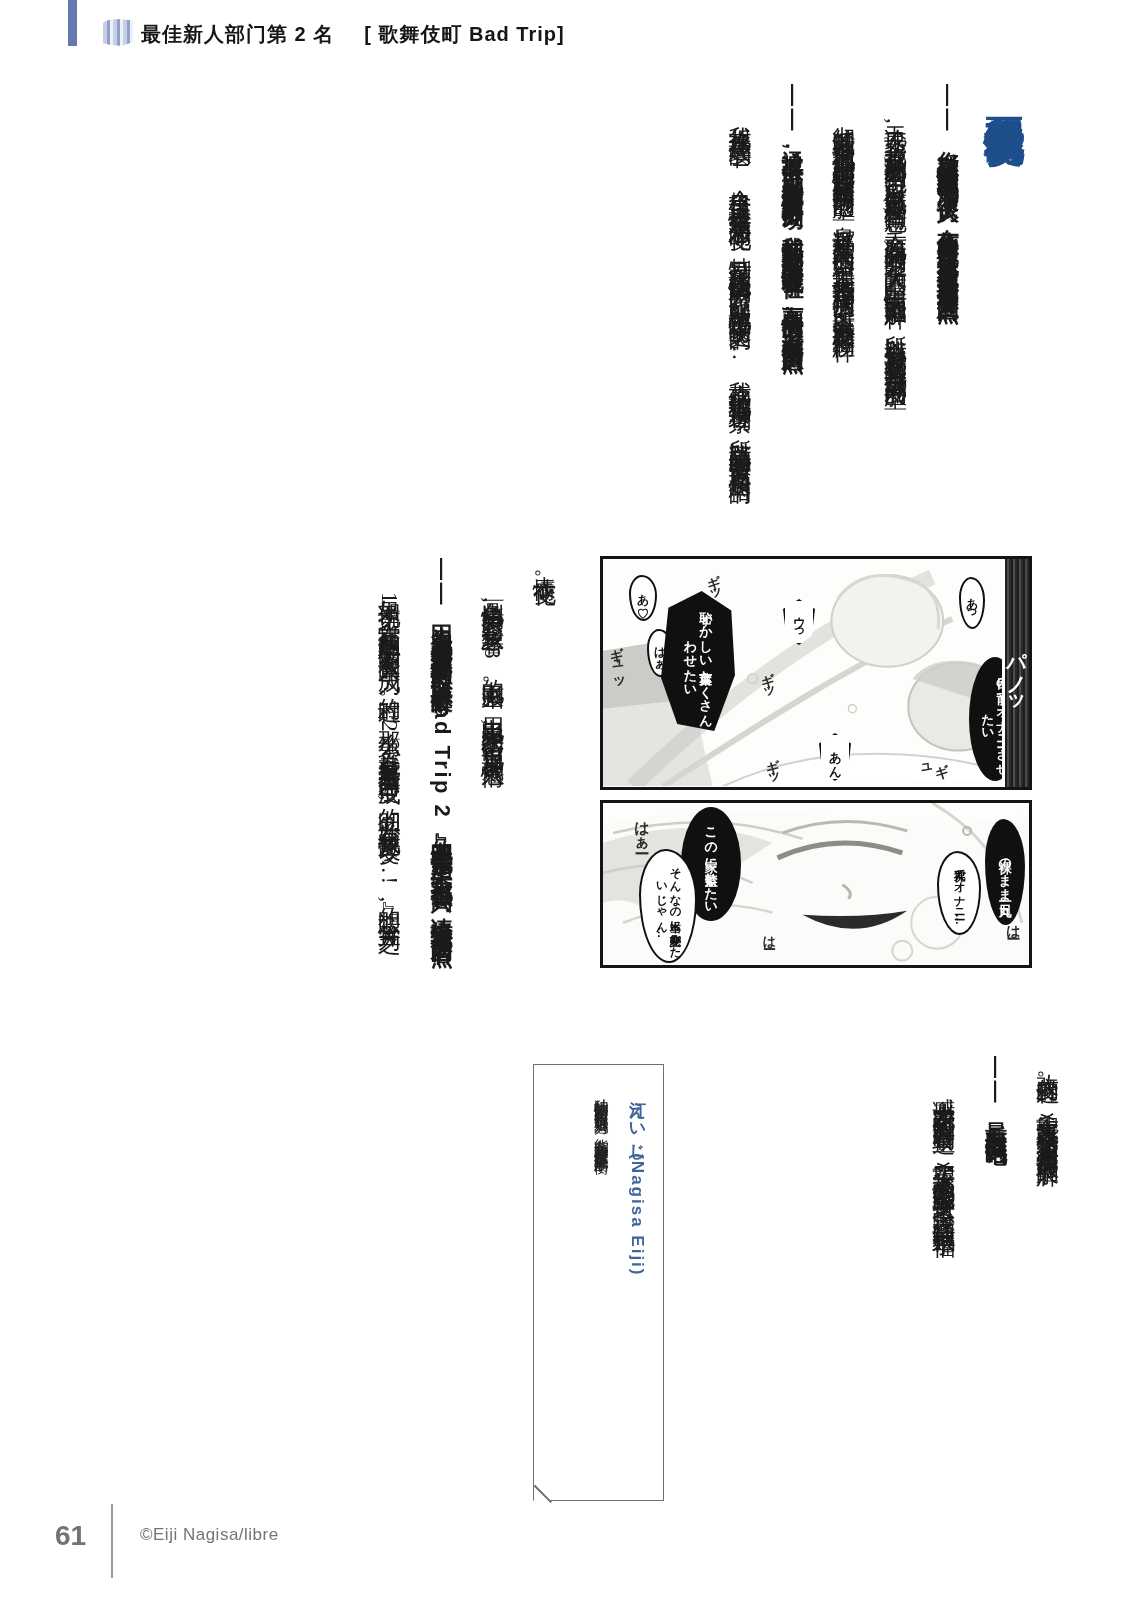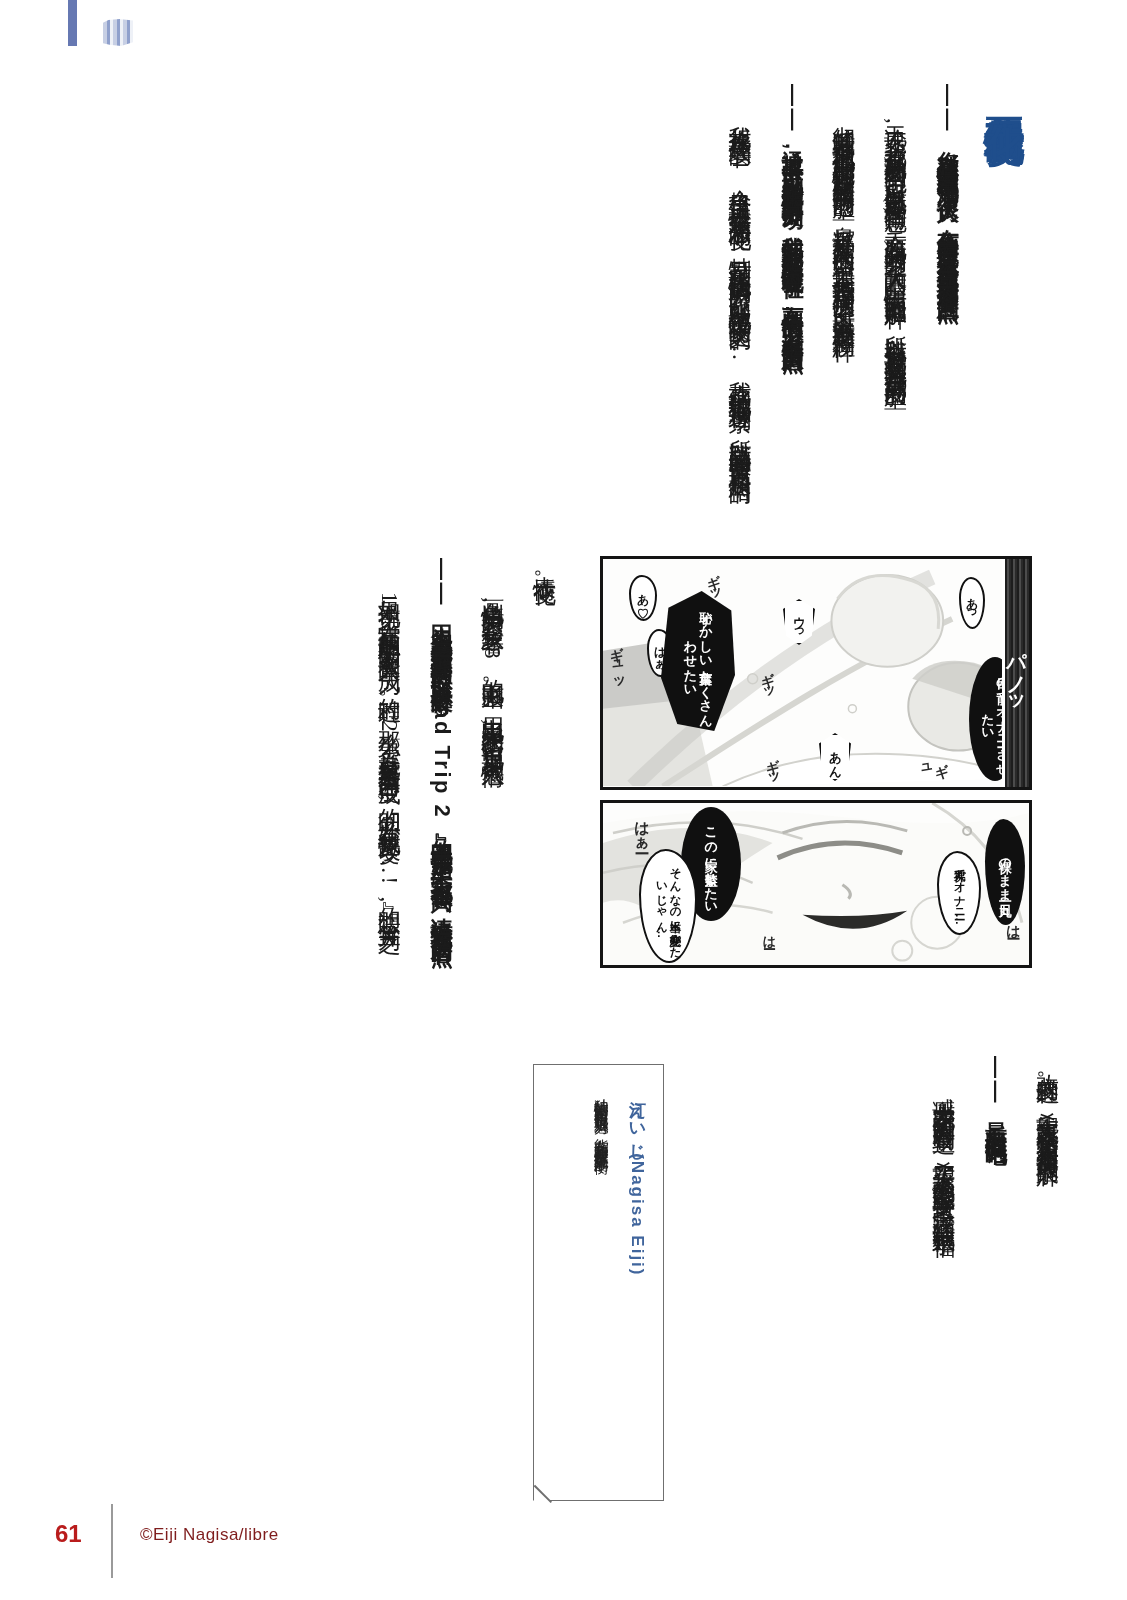--- a/index.html
+++ b/index.html
@@ -64,31 +64,35 @@
                border-color:transparent transparent #fff transparent; }
   #authorbox::after { content:""; position:absolute; left:-3px; bottom:6px; width:24px; height:1.5px;
                background:#6f6f6f; transform:rotate(45deg); }
   .author-inner { position:absolute; top:22px; bottom:22px; left:12px; right:14px;
                   writing-mode:vertical-rl; text-orientation:mixed; }
   .author-name { color:#40659c; font-size:17px; font-weight:600; line-height:1.4;
                  letter-spacing:2px; margin-block:0 12px; }
   .author-bio  { font-size:14.5px; line-height:1.75; letter-spacing:1.5px; color:#222; }
 
   
-  .pagenum { position:absolute; left:55px; top:1520px; font-size:24px; font-weight:600; color:#b91c1c; }
+  .pagenum { position:absolute; left:55px; top:1520px; font-size:28px; font-weight:600; color:#737373; }
   .footer-div { position:absolute; left:111px; top:1504px; width:2px; height:74px; background:#9a9a9a; }
-  .copyright { position:absolute; left:140px; top:1525px; font-size:17px; letter-spacing:.5px; color:#7f1d1d; }
+  .copyright { position:absolute; left:140px; top:1525px; font-size:17px; letter-spacing:.5px; color:#737373; }
 </style>
 </head>
 <body>
 
 <div id="page">
 
   <div class="hdr-bar"></div>
   <div class="hdr-icon"></div>
+  <div class="hdr-text">
+    <span>最佳新人部门第 2 名</span>
+    <span>[ 歌舞伎町 Bad Trip]</span>
+  </div>
 
   <div id="band1" class="vtext">
     <p class="headline">想要仔细观看表情的变化</p>
     <p class="q">——您对身体和表情的描写都色气满满,很诱人。在作画的时候有没有一些琢磨了很久作画场景或者作画上会注意的点?</p>
     <p class="a">无论男女,我都喜欢那种肌肉型的角色,所以自然就画了这样的角色(笑)有着肌肉分明的身躯,大大的眼睛,表情丰富的圆脸那种。所以我会努力把登场的角色基本都画成可爱的脸型。</p>
     <p class="a">彻的话我是有意识地把他画成和迟钝圆滑性格相反的棱角分明的脸型。泉辉是那种又高又瘦的体型,但是我不太擅长画这种很瘦的体型,所以会注意不要画得和彻一样。</p>
     <p class="q">——通过故事,可以感受到角色们的表情真的十分灵动。我们经常会被一些细微的表情变化吸引住。在画表情的时候,有没有特别留意的点?</p>
     <p class="a">我很喜欢在连续的3~4个格子里只通过表情来表示想法的变化。特别是在画比较色情的场景时,比如默默地沉浸于接吻之类的……我喜欢细腻地去描写这种场景。所以我画的时候会留意前一格和后一格的</p>
   </div>
 

